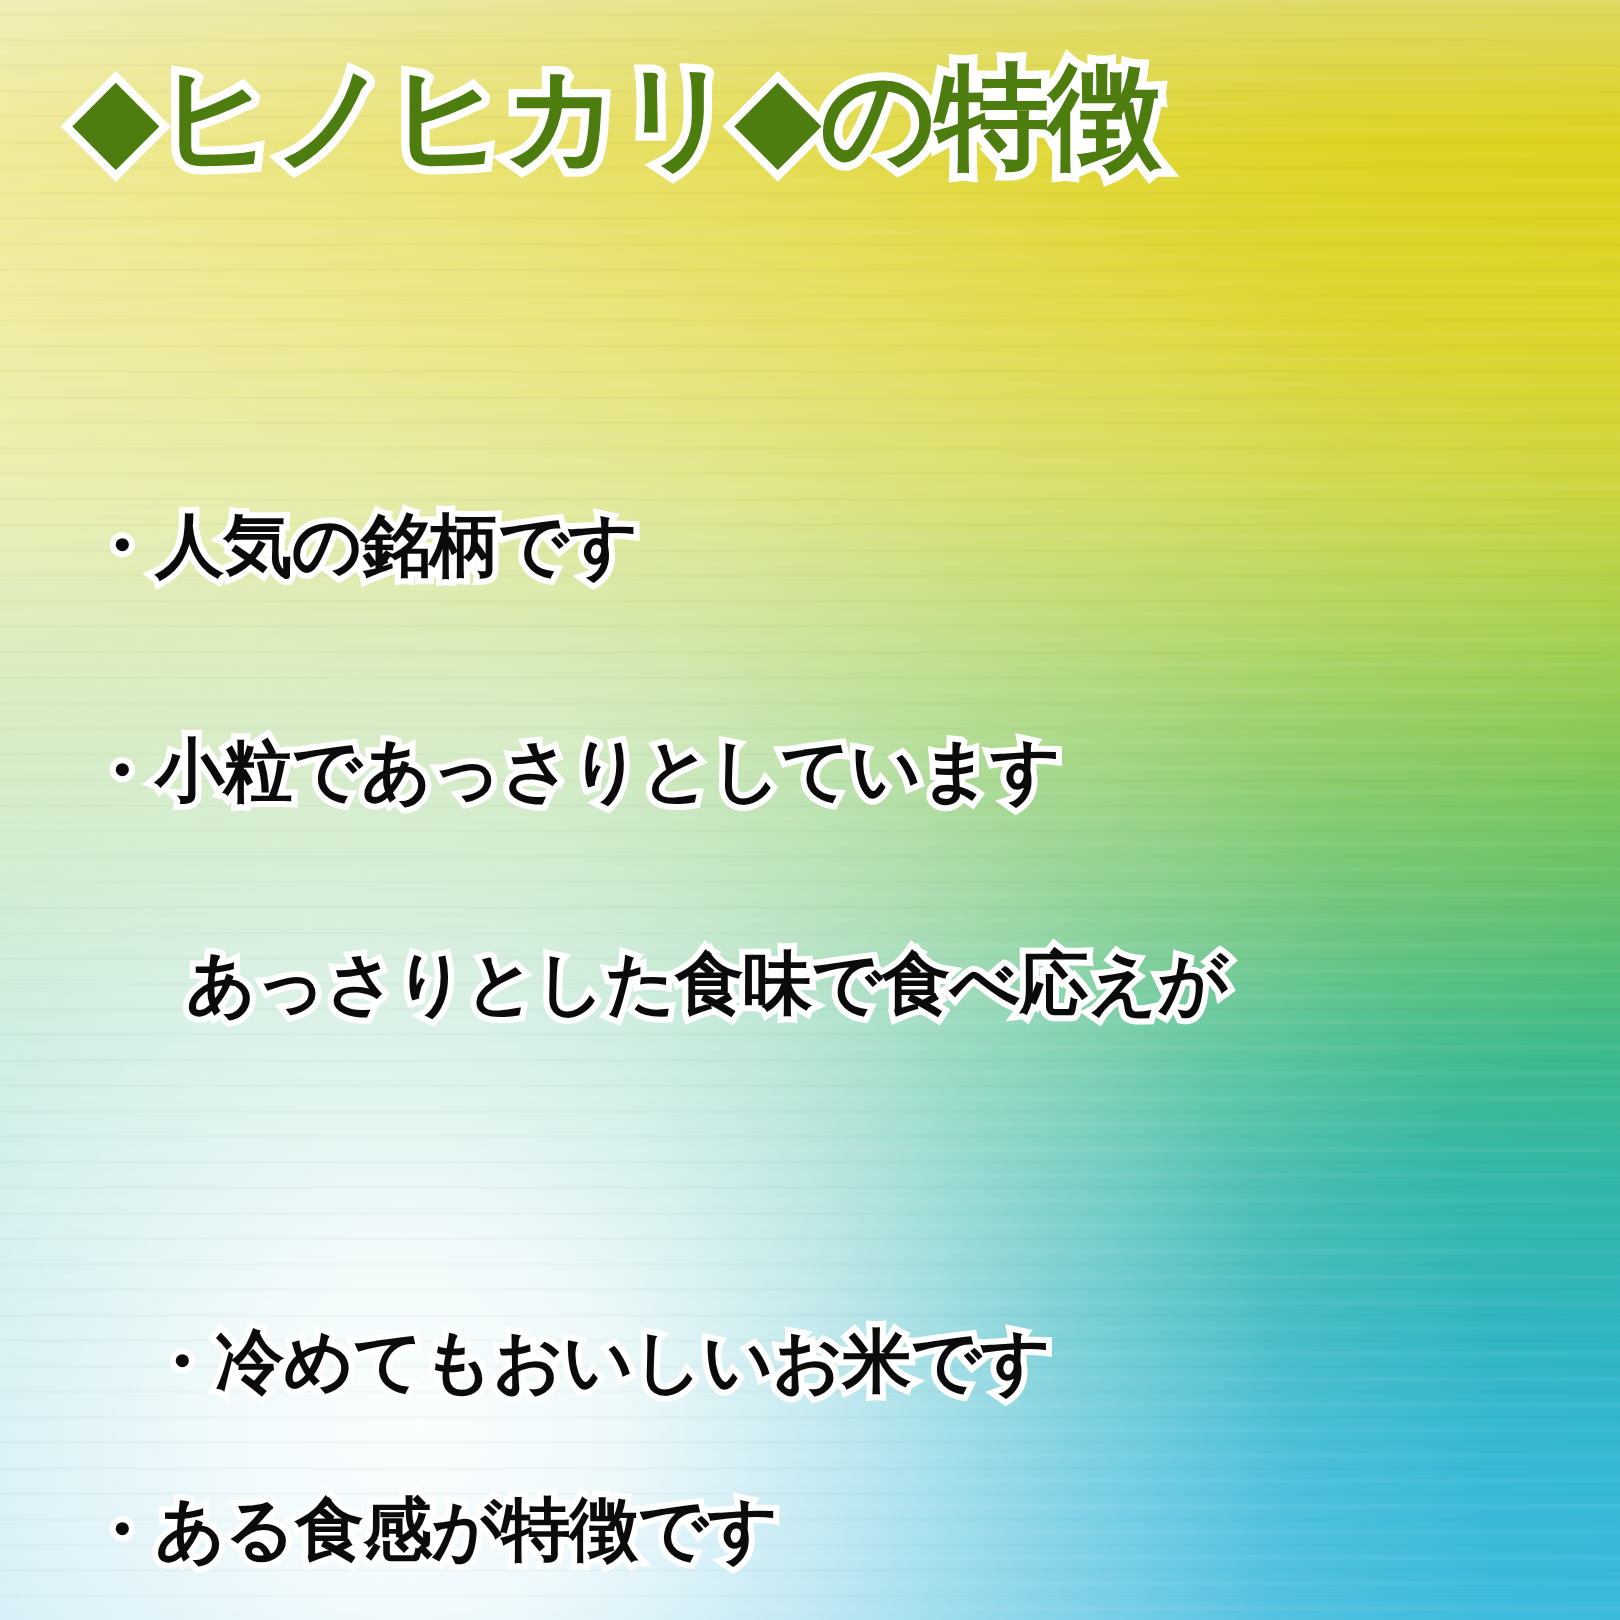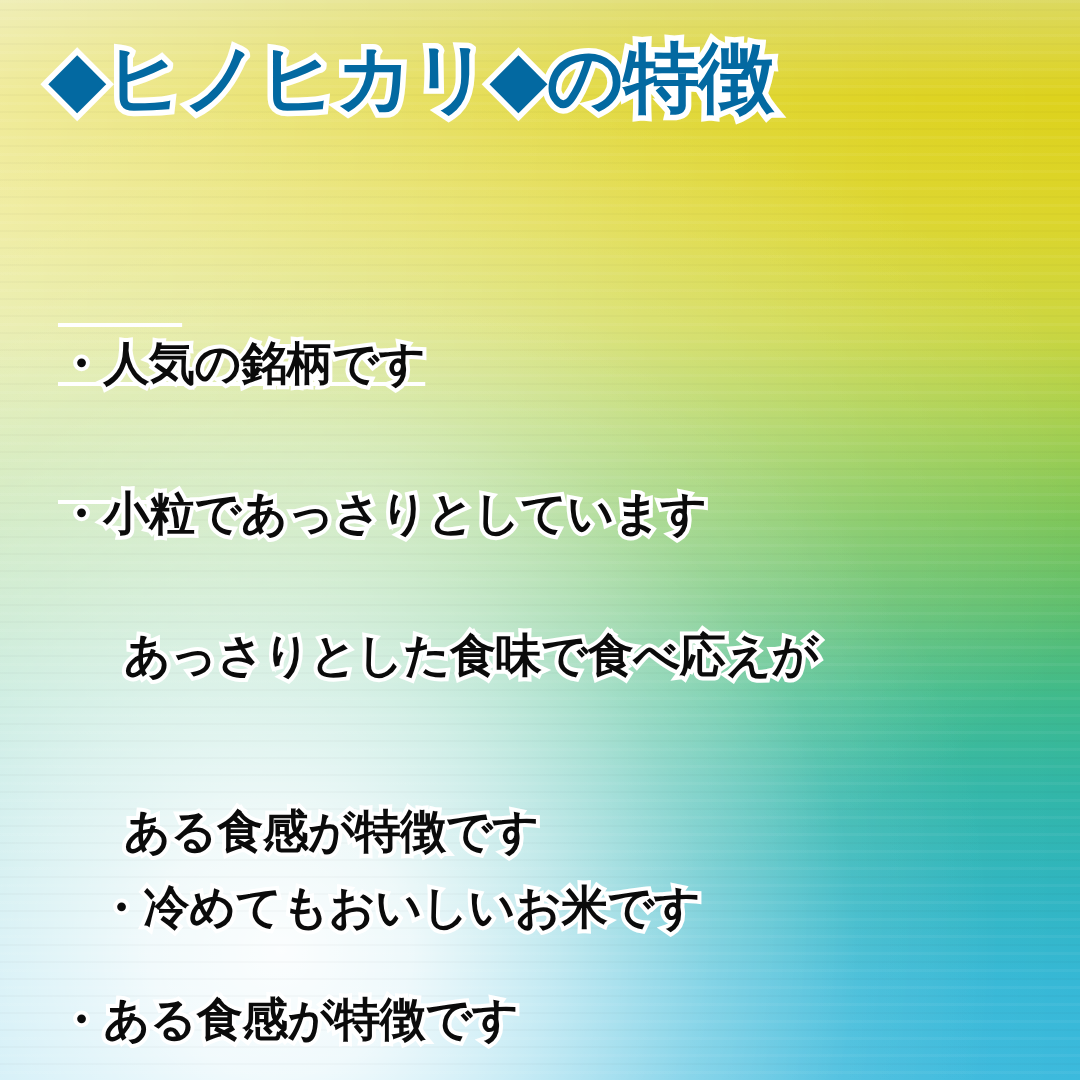--- a/index.html
+++ b/index.html
@@ -104,21 +104,21 @@
 
   .title {
     position: absolute;
     left: 48px;
     top: 40px;
     font-size: 76px;
     line-height: 1.0;
     font-weight: 700;
     letter-spacing: -1px;
     white-space: nowrap;
-    color: #0369a1;
+    color: #4d7c0f;
     -webkit-text-stroke: 11px #ffffff;
     paint-order: stroke fill;
     text-shadow:
       0 0 2px #ffffff,
       0 0 2px #ffffff;
   }
 
   .bullets {
     position: absolute;
     left: 0;
@@ -143,21 +143,21 @@
   .bullet .line {
     display: block;
   }
 
   
   .bullet .line.cont {
     padding-left: 66px;
   }
 
   
-  .bullet.b1 { top: 216px; text-decoration: underline; }
+  .bullet.b1 { top: 216px; }
   .bullet.b2 { top: 366px; }
   .bullet.b3 { top: 508px; }
   .bullet.b4 { top: 760px; margin-left: 40px; }
   .bullet.b5 { top: 872px; }
 </style>
 </head>
 <body>
 
 <div id="poster">
 
@@ -176,21 +176,20 @@
       <div class="bullet b1">
         <span class="line">・人気の銘柄です</span>
       </div>
 
       <div class="bullet b2">
         <span class="line">・小粒であっさりとしています</span>
       </div>
 
       <div class="bullet b3">
         <span class="line cont">あっさりとした食味で食べ応えが</span>
-        <span class="line cont">ある食感が特徴です</span>
       </div>
 
       <div class="bullet b4">
         <span class="line">・冷めてもおいしいお米です</span>
       </div>
 
       <div class="bullet b5">
         <span class="line">・ある食感が特徴です</span>
       </div>
 

